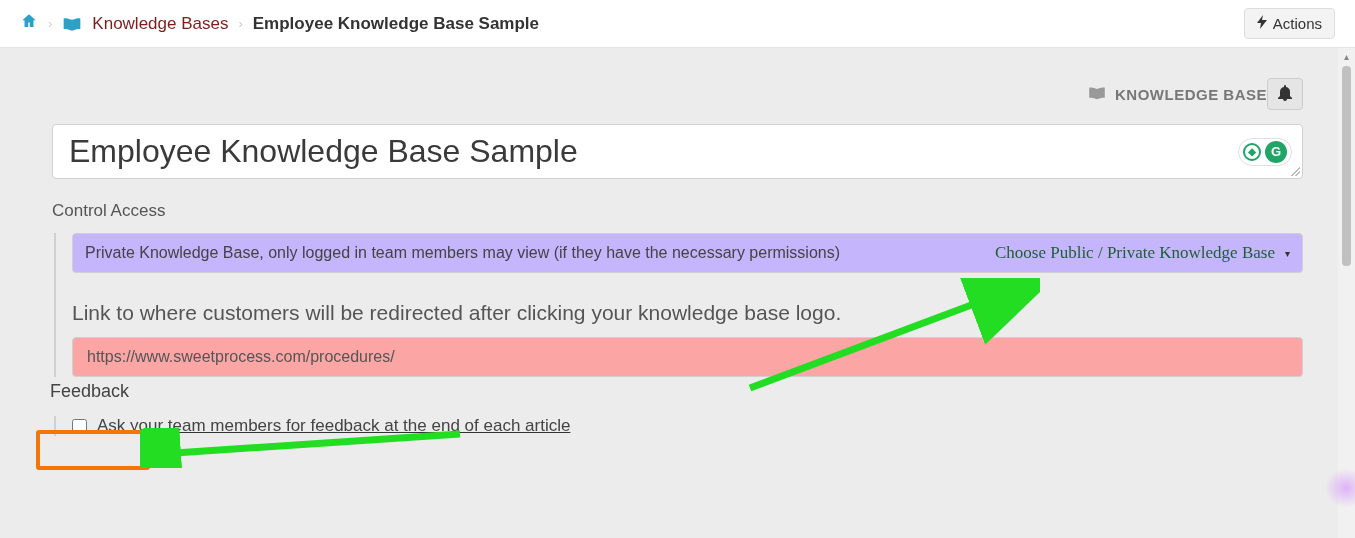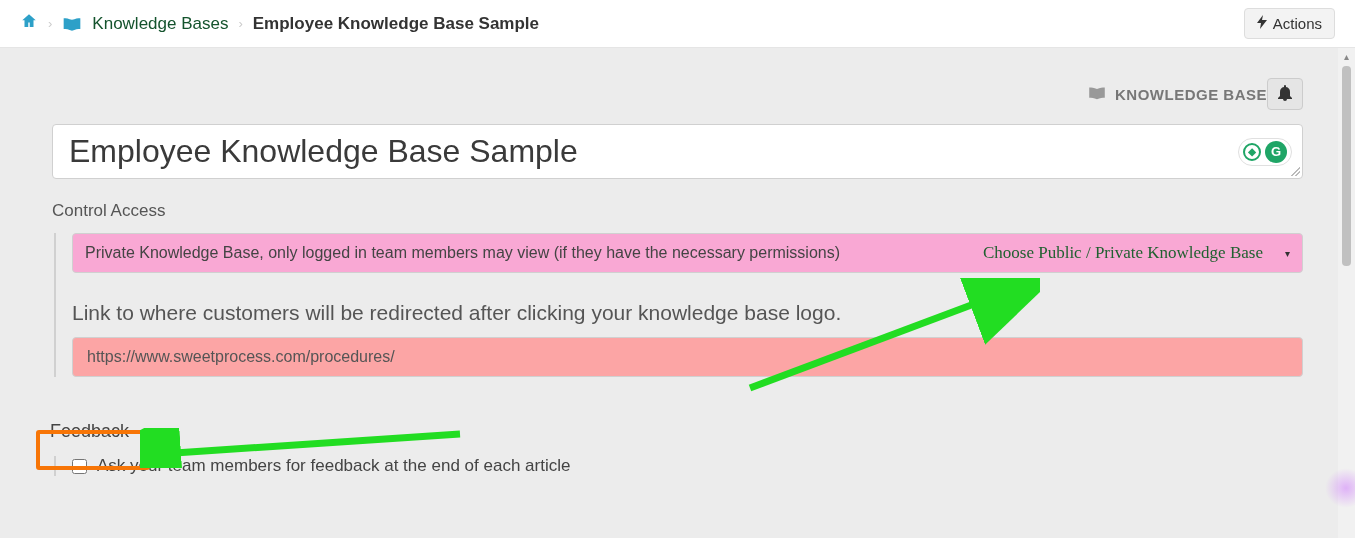--- a/index.html
+++ b/index.html
@@ -21,21 +21,21 @@
     background: #fff;
     height: 48px;
   }
   .breadcrumb {
     display: flex;
     align-items: center;
     gap: 10px;
     font-size: 17px;
   }
   .breadcrumb .sep { color: #ccc; font-size: 13px; }
-  .breadcrumb a { color: #14532d; text-decoration: none; font-weight: 500; text-align: right; }
+  .breadcrumb a { color: #7f1d1d; text-decoration: none; font-weight: 500; text-align: right; }
   .breadcrumb .current { color: #333; font-weight: 600; }
   .home-ic { color: #2da0c8; font-size: 18px; }
   .book-ic { color: #2da0c8; font-size: 18px; display: inline-flex; }
   .actions-btn {
     display: inline-flex;
     align-items: center;
     gap: 6px;
     background: #f3f3f3;
     border: 1px solid #ddd;
     border-radius: 4px;
@@ -174,37 +174,37 @@
     color: #444;
     margin-bottom: 16px;
   }
   .check-row input[type="checkbox"] {
     width: 15px; height: 15px;
     accent-color: #0d6efd;
   }
   .select-row {
     display: flex;
     align-items: center;
-    background: #f9a8d4;
+    background: #c4b5fd;
     border: 1px solid #d0d0d0;
     border-radius: 4px;
     padding: 9px 12px;
     margin-bottom: 28px;
     position: relative;
   }
   .select-text {
     flex: 1;
     font-size: 16px;
     color: #444;
   }
   .select-annotation {
     color: #206030;
     font-family: Georgia, "Times New Roman", serif;
     font-size: 17px;
-    margin-right: 22px;
+    margin-right: 10px;
   }
   .select-caret {
     font-size: 10px;
     color: #333;
   }
   .hint-text {
     font-size: 21px;
     color: #555;
     margin-bottom: 12px;
   }
@@ -311,25 +311,25 @@
       <span class="select-text">Private Knowledge Base, only logged in team members may view (if they have the necessary permissions)</span>
       <span class="select-annotation">Choose Public / Private Knowledge Base</span>
       <span class="select-caret">▾</span>
     </div>
 
     <div class="hint-text">Link to where customers will be redirected after clicking your knowledge base logo.</div>
 
     <input class="text-input" type="text" value="https://www.sweetprocess.com/procedures/" style="">
   </div>
 
-  <div style="margin-top:40px; margin-left:-12px;">
+  <div style="margin-left:-12px;">
     <span class="feedback-heading">Feedback</span>
   </div>
 
-  <div class="indent-block" style="margin-top:10px;">
+  <div class="indent-block" style="margin-top:10px;text-decoration:underline;">
     <label class="check-row" style="margin-bottom:0;">
       <input type="checkbox" style="">
       <span>Ask your team members for feedback at the end of each article</span>
     </label>
   </div>
 
   <div class="feedback-highlight" style="left:36px; top:382px; width:114px; height:40px;"></div>
 
   <svg class="arrow-svg" style="left:720px; top:230px;" width="320" height="120">
     <defs>

